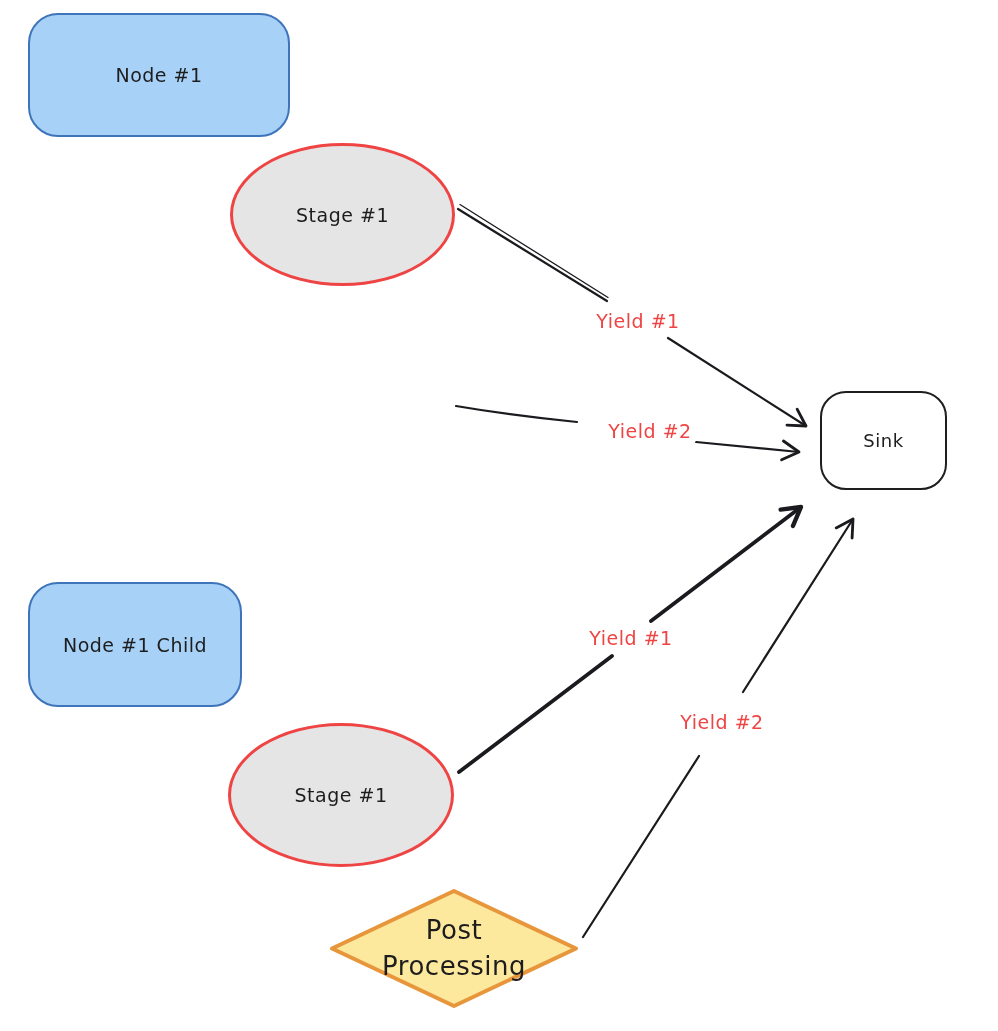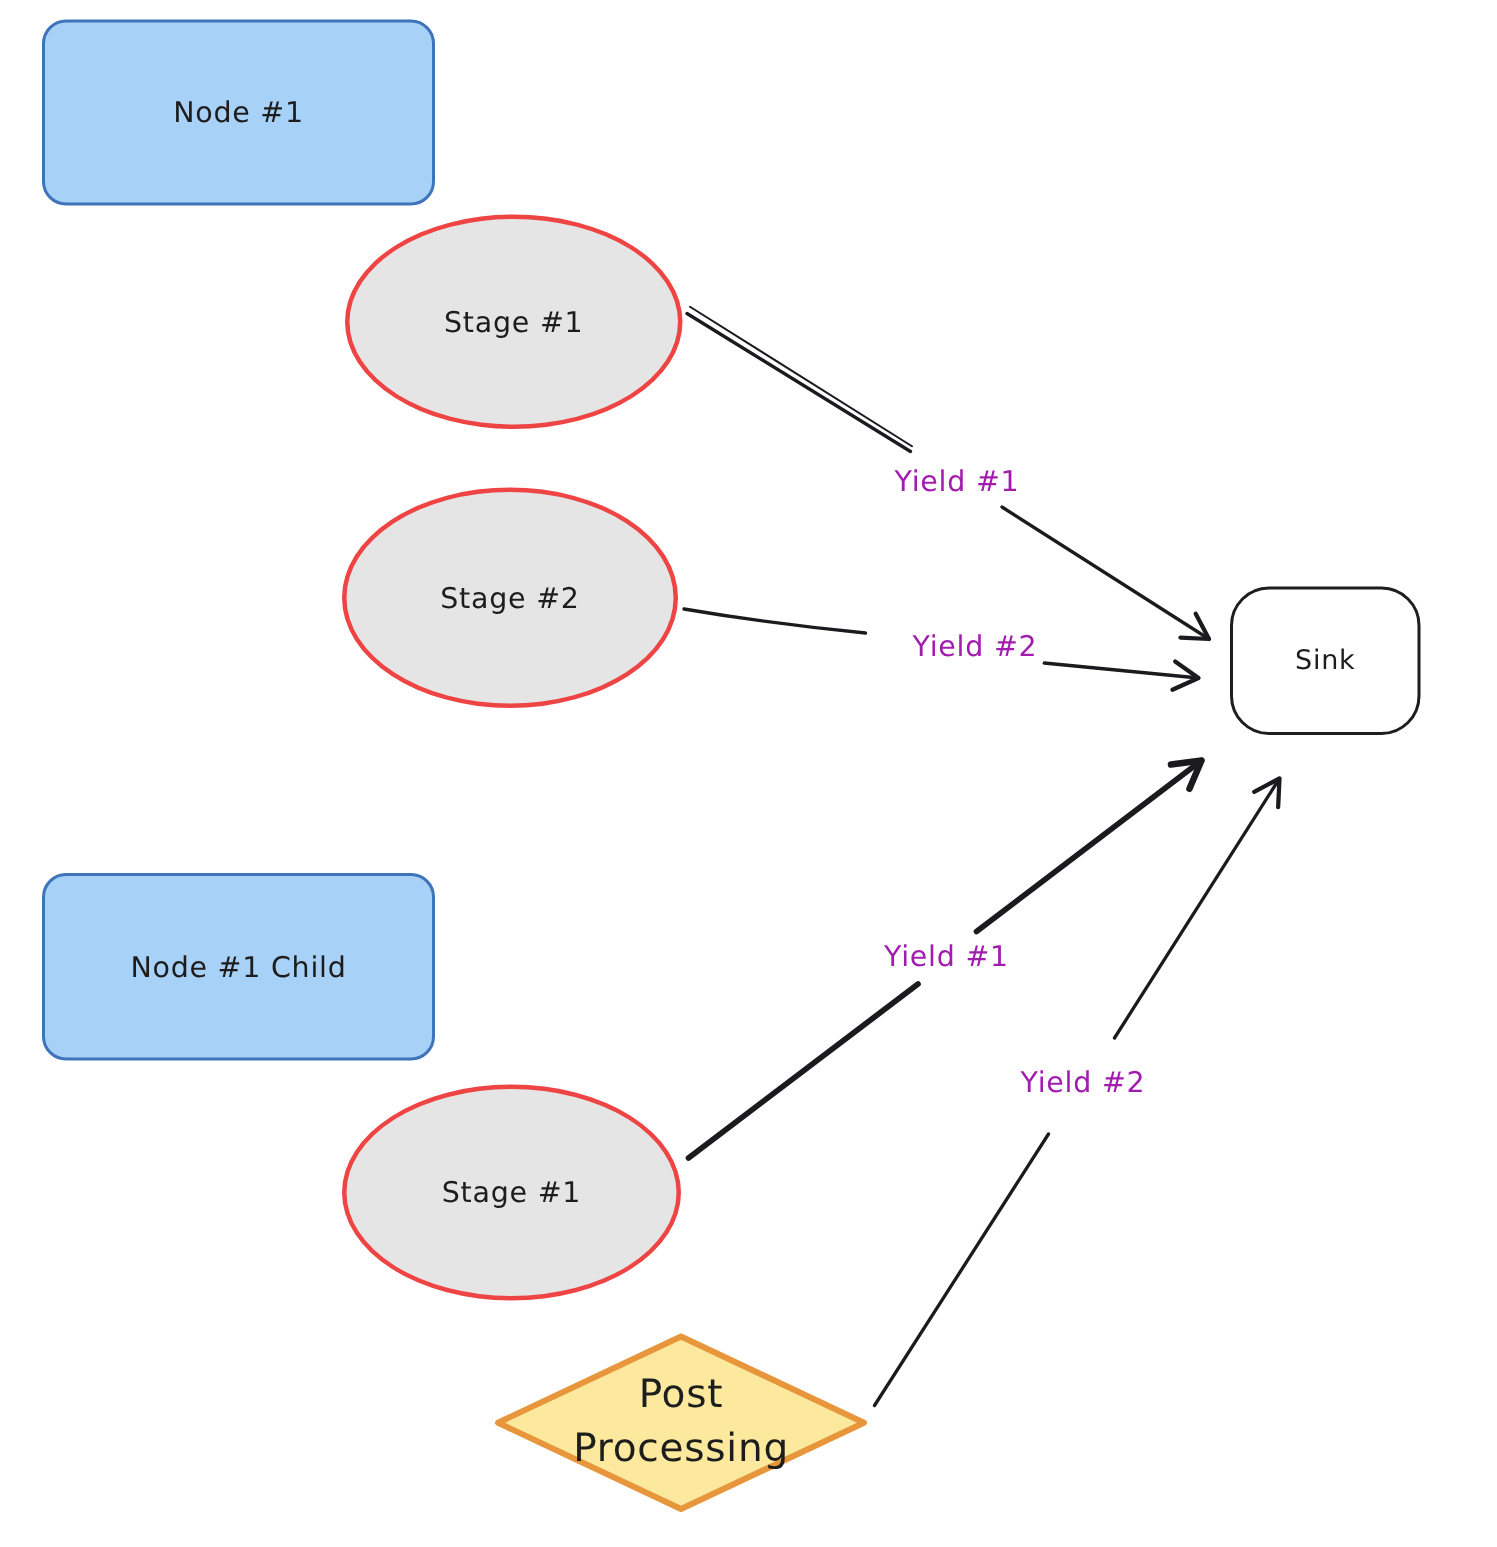--- a/index.html
+++ b/index.html
@@ -22,21 +22,21 @@
     align-items: center;
     justify-content: center;
     text-align: center;
     box-sizing: border-box;
     font-size: 19px;
     font-weight: 500;
     letter-spacing: 0.5px;
     color: #1d1d1d;
   }
   .rect-node {
-    border-radius: 16px;
+    border-radius: 30px;
   }
   .ellipse-node {
     border-radius: 50%;
   }
   .node-blue {
     background: #a7d1f7;
     border: 2.5px solid #3e74b9;
   }
   .node-green {
     background: #e5e5e5;
@@ -65,21 +65,21 @@
     line-height: 1.35;
     padding: 0 60px;
     box-sizing: border-box;
   }
   .edge-label {
     position: absolute;
     transform: translate(-50%, -50%);
     font-size: 19px;
     font-weight: 500;
     letter-spacing: 0.5px;
-    color: #a21caf;
+    color: #ef4444;
     white-space: nowrap;
     background: #ffffff;
     padding: 0 4px;
   }
   #edges {
     position: absolute;
     left: 0; top: 0;
     width: 998px;
     height: 1031px;
     pointer-events: none;
@@ -124,29 +124,26 @@
   </svg>
 
   <div class="node rect-node node-blue" style="left:28px; top:13px; width:262px; height:124px;">
     <span>Node #1</span>
   </div>
 
   <div class="node ellipse-node node-green" style="left:230px; top:143px; width:225px; height:143px;">
     <span>Stage #1</span>
   </div>
 
-  <div class="node ellipse-node node-green" style="left:228px; top:325px; width:224px; height:147px;">
-    <span>Stage #2</span>
-  </div>
 
   <div class="node rect-node node-white" style="left:820px; top:391px; width:127px; height:99px; font-size:18px;">
     <span>Sink</span>
   </div>
 
-  <div class="node rect-node node-blue" style="left:28px; top:582px; width:262px; height:125px;">
+  <div class="node rect-node node-blue" style="left:28px; top:582px; width:214px; height:125px;">
     <span>Node #1 Child</span>
   </div>
 
   <div class="node ellipse-node node-green" style="left:228px; top:723px; width:226px; height:144px;">
     <span>Stage #1</span>
   </div>
 
   <div class="diamond-wrap" style="left:328px; top:888px; width:252px; height:121px;">
     <svg width="252" height="121" viewBox="0 0 252 121">
       <polygon points="126,3 248,60.5 126,118 4,60.5" fill="#fce99e" stroke="#e8963b" stroke-width="4" stroke-linejoin="round"></polygon>

